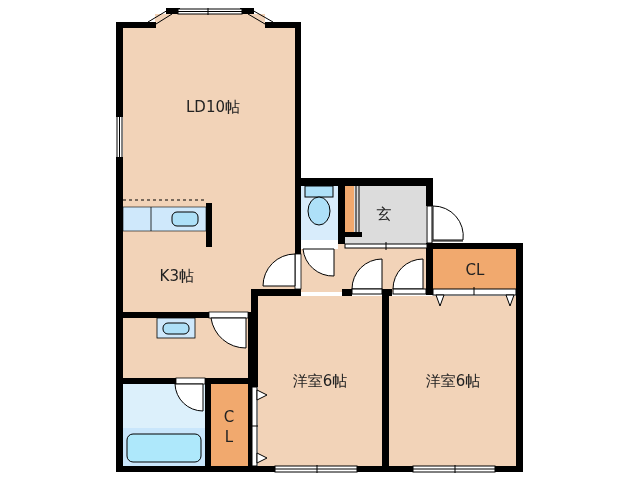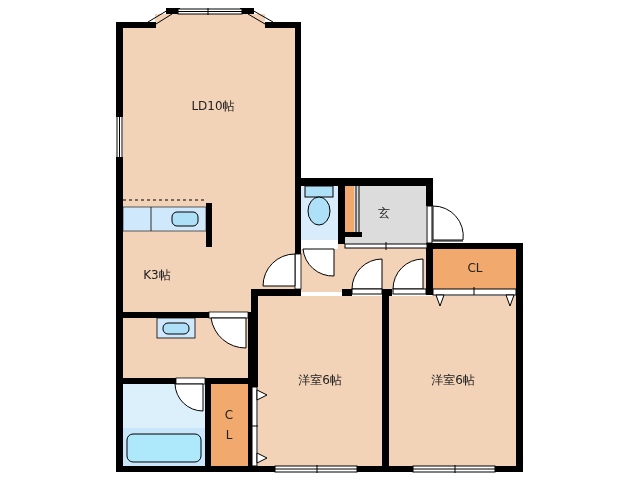--- a/index.html
+++ b/index.html
@@ -1,20 +1,20 @@
 <!DOCTYPE html>
 <html><head>
 <meta charset="utf-8">
 <style>
   html, body { margin:0; padding:0; background:#ffffff; }
   body { width:640px; height:480px; position:relative; overflow:hidden; font-family:"DejaVu Sans", sans-serif; }
   .abs { position:absolute; }
   .wall { position:absolute; background:#000; }
   .room { position:absolute; }
-  .label { position:absolute; color:#222; font-size:12px; white-space:nowrap; text-align:center; }
+  .label { position:absolute; color:#222; font-size:15px; white-space:nowrap; text-align:center; }
   .small { font-size:12px; }
   svg { position:absolute; left:0; top:0; }
 </style>
 </head>
 <body>
 
 <div class="abs" style="left:0;top:0;width:640px;height:480px;">
 
   <div class="room" style="left:123px;top:28px;width:172px;height:287px;background:#f2d3b8;"></div>
   <div class="room" style="left:155px;top:14px;width:110px;height:14px;background:#f2d3b8;"></div>
@@ -163,20 +163,20 @@
       <line x1="317" y1="465" x2="317" y2="473" stroke="#000" stroke-width="1"></line>
     </g>
     <g>
       <rect x="413" y="466" width="82" height="6" fill="#fff" stroke="#000" stroke-width="1"></rect>
       <line x1="413" y1="469" x2="495" y2="469" stroke="#000" stroke-width="1"></line>
       <line x1="455" y1="465" x2="455" y2="473" stroke="#000" stroke-width="1"></line>
     </g>
   </svg>
 
   <div class="label" style="left:178px;top:98px;width:70px;">LD10帖</div>
-  <div class="label" style="left:132px;top:267px;width:50px;">K3帖</div>
+  <div class="label" style="left:144px;top:267px;width:50px;text-align:right;">K3帖</div>
   <div class="label" style="left:372px;top:205px;width:24px;">玄</div>
   <div class="label" style="left:455px;top:261px;width:40px;">CL</div>
   <div class="label" style="left:219px;top:408px;width:20px;">C</div>
   <div class="label" style="left:219px;top:428px;width:20px;">L</div>
   <div class="label" style="left:280px;top:372px;width:80px;">洋室6帖</div>
   <div class="label" style="left:413px;top:372px;width:80px;">洋室6帖</div>
 </div>
 
 </body></html>

